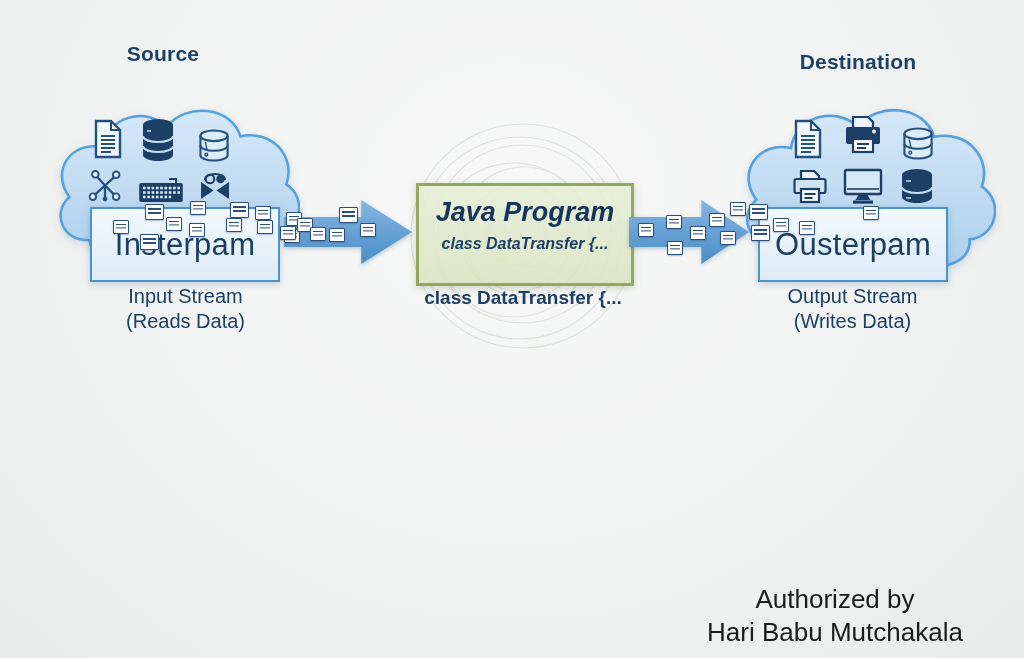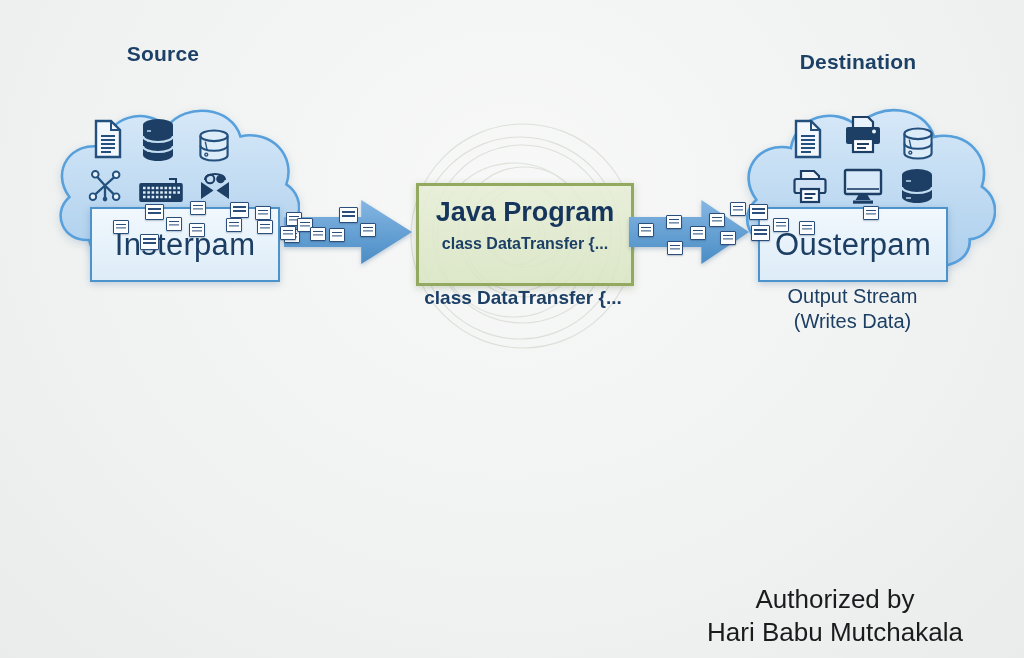--- a/index.html
+++ b/index.html
@@ -7,21 +7,21 @@
   #canvas{position:relative;width:1024px;height:658px;overflow:hidden;
     background:radial-gradient(ellipse at 50% 30%, #f7f8f7 0%, #f1f3f2 55%, #e9ecea 100%);}
   .abs{position:absolute;}
   .title{font-size:21px;font-weight:600;letter-spacing:.2px;text-align:center;color:#1d4166;}
   .cloud-svg{filter:drop-shadow(0 3px 4px rgba(90,130,170,.25));}
   .arrow-svg{filter:drop-shadow(0 2px 2px rgba(60,100,140,.3));}
   .stream-box{background:linear-gradient(#f1f8fd,#ddecf8);border:2.5px solid #4c93cc;
     box-shadow:0 2px 7px rgba(60,100,150,.28);display:flex;align-items:center;justify-content:center;}
   .stream-label{font-size:31px;color:#1c3e63;font-weight:500;letter-spacing:.3px;}
   .program-box{background:linear-gradient(rgba(230,238,214,.88),rgba(217,229,194,.88));
-    border:3px solid #93a95f;box-shadow:0 2px 7px rgba(110,130,80,.3);text-align:center;}
+    border:3px solid #93a95f;box-shadow:0 2px 7px rgba(110,130,80,.3);text-align:center;font-style:italic;}
   .program-title{font-size:27px;font-weight:600;color:#16355c;margin-top:11px;}
   .program-code{font-size:16px;font-weight:600;color:#1c3f66;margin-top:7px;}
   .caption{font-size:20px;font-weight:500;line-height:25px;text-align:center;color:#1c3e63;}
   .code-caption{font-size:19px;font-weight:600;text-align:center;color:#1c3f66;}
   .footer{font-size:26px;line-height:33px;font-weight:500;color:#1b1b1d;text-align:center;}
   .pkt{position:absolute;width:14px;height:12px;background:#fcfeff;border:1.6px solid #2b4e7a;
     border-radius:1px;box-shadow:0 1px 1.5px rgba(40,70,110,.3);}
   .pkt::before{content:"";position:absolute;left:2px;right:2px;top:2.5px;height:1.6px;
     background:#2b4e7a;box-shadow:0 3.4px 0 #2b4e7a;}
   .pkt.lg{width:17px;height:14px;}
@@ -153,20 +153,24 @@
       <use href="#sym-keyboard"></use>
     </svg>
   <svg class="icon" style="left:197px;top:170px;" width="36" height="34" viewBox="0 0 36 34">
       <use href="#sym-media"></use>
     </svg>
 
   <div class="abs stream-box" style="left:90px;top:207px;width:186px;height:71px;">
     <span class="stream-label">Insterpam</span>
   </div>
 
+  <div class="abs caption" style="left:88px;top:284px;width:195px;">
+    <div>Input Stream</div>
+    <div>(Reads Data)</div>
+  </div>
 
   <svg class="abs arrow-svg" style="left:284px;top:197px;" width="128" height="70" viewBox="0 0 126 70" preserveAspectRatio="none">
     <use href="#sym-arrow"></use>
   </svg>
 
   <div class="abs program-box" style="left:416px;top:183px;width:212px;height:97px;">
     <div class="program-title">Java Program</div>
     <div class="program-code">class DataTransfer {...</div>
   </div>
   <div class="abs code-caption" style="left:398px;top:287px;width:250px;">class DataTransfer {...</div>

